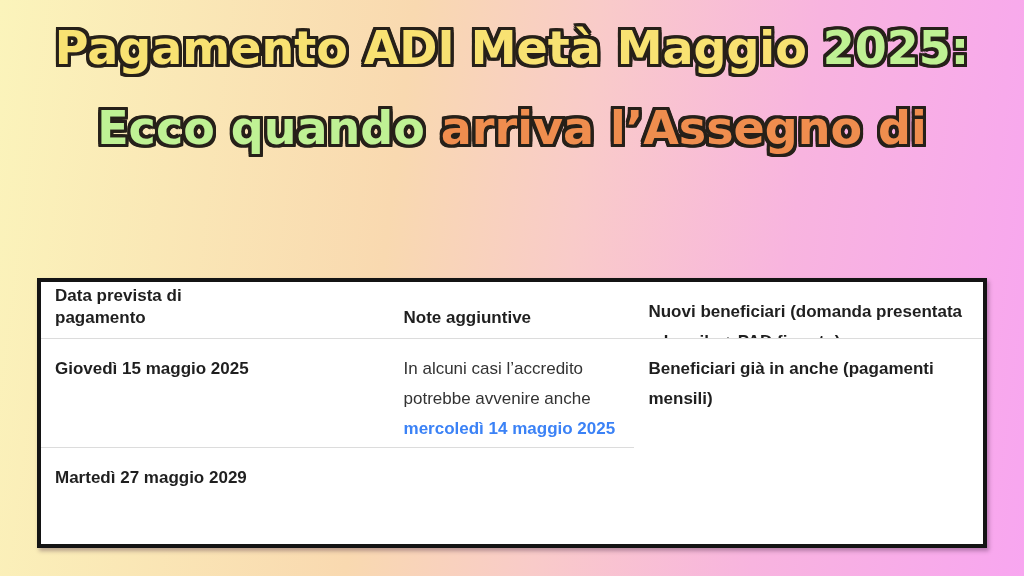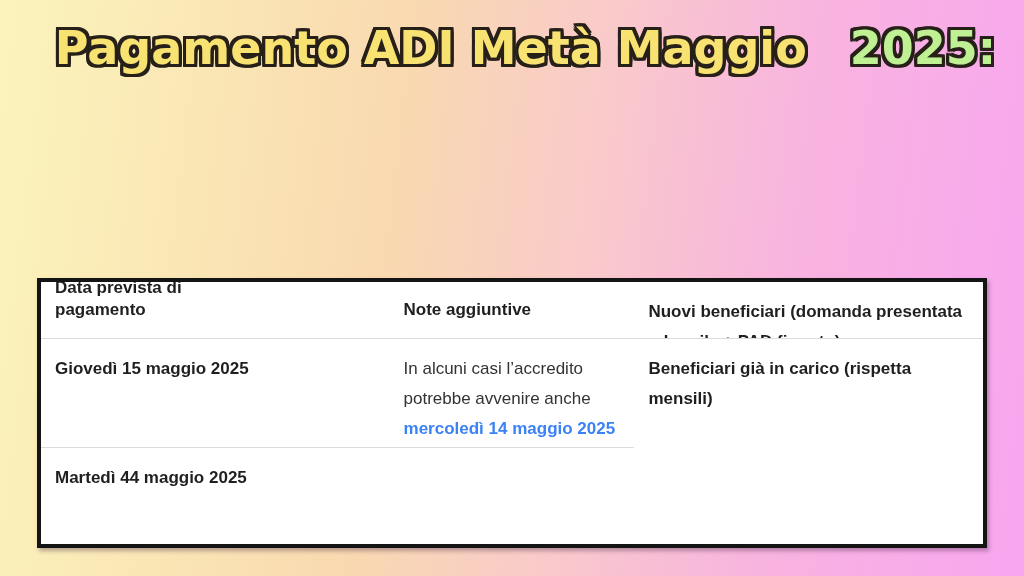--- a/index.html
+++ b/index.html
@@ -37,21 +37,20 @@
   .title .seg {
     text-shadow:
       -3px -3px 0 #262019,  3px -3px 0 #262019,
       -3px  3px 0 #262019,  3px  3px 0 #262019,
       -3px  0   0 #262019,  3px  0   0 #262019,
        0   -3px 0 #262019,  0    3px 0 #262019,
       -2px -3px 0 #262019,  2px -3px 0 #262019,
       -2px  3px 0 #262019,  2px  3px 0 #262019,
       -3px -2px 0 #262019,  3px -2px 0 #262019,
       -3px  2px 0 #262019,  3px  2px 0 #262019;
-    margin-left: 27px;
   }
   .seg-yellow { color: #f8e272; }
   .seg-green  { color: #bff194; }
   .seg-orange { color: #ef8d4e; }
 
   
   .table-box {
     position: absolute;
     left: 37px;
     top: 278px;
@@ -70,21 +69,21 @@
     color: #1f1f1f;
     font-size: 17px;
   }
   .cell {
     padding: 0 14px;
     overflow: hidden;
   }
   .hcell {
     display: flex;
     align-items: flex-end;
-    padding-bottom: 17px;
+    padding-bottom: 9px;
     font-weight: 700;
     border-bottom: 1px solid #dcdcdc;
     line-height: 1.3;
   }
   .hcell .hwrap-narrow { max-width: 155px; }
   .bcell {
     padding-top: 15px;
     line-height: 1.75;
   }
   .row1 { border-bottom: 1px solid #dcdcdc; }
@@ -93,20 +92,23 @@
   .note-col b { color: #3b82f6; font-weight: 700; }
 </style>
 </head>
 <body>
 
 <div class="page">
 
   <div class="title">
     <div class="title-line">
       <span class="seg seg-yellow">Pagamento ADI Metà Maggio </span><span class="seg seg-green">2025:</span>
+    </div>
+    <div class="title-line">
+      <span class="seg seg-green">Ecco quando </span><span class="seg seg-orange">arriva l’Assegno di</span>
     </div>
   </div>
 
   <div class="table-box">
     <div class="tbl">
 
       <div class="cell hcell">
         <span class="hwrap-narrow">Data prevista di pagamento</span>
       </div>
       <div class="cell hcell">
@@ -117,22 +119,22 @@
         <span>Nuovi beneficiari (domanda presentata ad aprile + PAD firmato)</span>
       </div>
       <div class="cell bcell row1 bold-col">
         <span>Giovedì 15 maggio 2025</span>
       </div>
       <div class="cell bcell row1 note-col">
         <span>In alcuni casi l’accredito potrebbe avvenire anche </span><b>mercoledì 14 maggio 2025</b><span></span>
       </div>
 
       <div class="cell bcell bold-col">
-        <span>Beneficiari già in carico (rispetta mensili)</span>
+        <span>Beneficiari già in anche (pagamenti mensili)</span>
       </div>
       <div class="cell bcell bold-col">
-        <span>Martedì 44 maggio 2025</span>
+        <span>Martedì 27 maggio 2029</span>
       </div>
 
     </div>
   </div>
 
 </div>
 
 </body></html>

